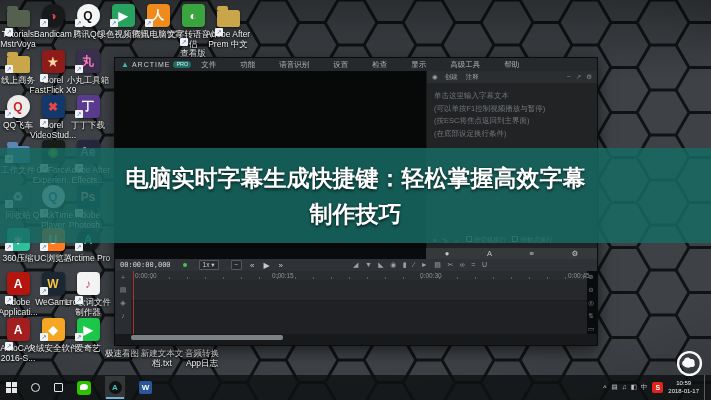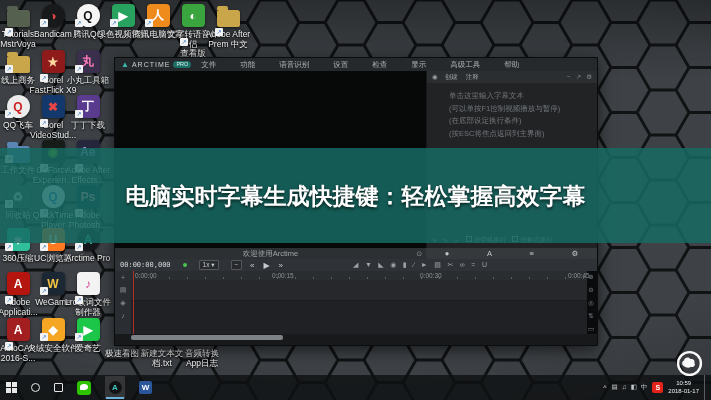--- a/index.html
+++ b/index.html
@@ -34,21 +34,21 @@
   .logo .nm{color:#ccd1d4;font-size:7px;letter-spacing:1px;}
   .logo .pro{background:#1d6e67;color:#d8f3ef;font-size:5.5px;line-height:7px;padding:0 3px;border-radius:4px;}
   #menus{display:flex;gap:24px;font-size:7.5px;color:#aeb3b6;}
   .mi{cursor:default;}
   #video{position:absolute;left:0;top:13px;width:311px;height:177px;background:#070808;}
   #rpanel{position:absolute;left:311px;top:13px;width:171px;height:177px;background:#212325;
        border-left:1px solid #17191b;}
   #rphead{height:12px;background:#2b2e31;display:flex;align-items:center;gap:7px;
        padding:0 5px;font-size:6.5px;color:#9ba0a4;}
   #rphead .sp{margin-left:auto;display:flex;gap:5px;color:#8a8f93;}
-  #hints{padding:7px 22px;font-size:7.5px;line-height:12.5px;color:#73777b;}
+  #hints{padding:7px 7px;font-size:7.5px;line-height:12.5px;color:#73777b;}
   #opts{position:absolute;left:6px;bottom:3px;display:flex;align-items:center;gap:6px;
        font-size:6.5px;color:#93a7a5;}
   .cbx{width:6px;height:6px;border:1px solid #8fa4a2;display:inline-block;margin-right:2px;}
   #welcome{position:absolute;left:0;top:190px;width:311px;height:11px;background:#2d3033;
        display:flex;align-items:center;justify-content:center;font-size:7.5px;color:#9ea3a6;}
   #welcome .eye{position:absolute;right:4px;font-size:7px;color:#8a8f93;}
   #welcome2{position:absolute;left:311px;top:190px;width:171px;height:11px;background:#36393c;
        display:flex;align-items:center;justify-content:space-around;font-size:7.5px;color:#c3c7ca;}
   #toolbar{position:absolute;left:0;top:201px;width:482px;height:12px;background:#2f3236;
        display:flex;align-items:center;padding:0 5px;gap:12px;}
@@ -326,36 +326,32 @@
           </span>
         <span class="sp" id="rp-hicons">
             <span>−</span>
             <span>↗</span>
             <span>⚙</span>
           </span>
       </div>
       <div id="hints">
           <div>单击这里输入字幕文本</div>
           <div>(可以单按F1控制视频播放与暂停)</div>
+          <div>(按ESC将焦点返回到主界面)</div>
           <div>(在底部设定换行条件)</div>
-          <div>(按ESC将焦点返回到主界面)</div>
         </div>
       <div id="opts">
           <span>≡</span>
           <span>✎</span>
           <span>✓</span>
           <span><span class="cbx"></span>按空格换行</span>
           <span><span class="cbx"></span>按标点换行</span>
         </div>
     </div>
 
-    <div id="welcome">
-      <span>欢迎使用Arctime</span>
-      <span class="eye">⊙</span>
-    </div>
     <div id="welcome2">
         <span>●</span>
         <span>A</span>
         <span>≡</span>
         <span>⚙</span>
       </div>
 
     <div id="toolbar">
       <span id="tc">00:00:00,000</span>
       <span class="gdot"></span>
@@ -407,20 +403,21 @@
         <span>▭</span>
       </div>
     <div id="hsb">
       <div id="thumb"></div>
     </div>
     <div id="wbottom"></div>
   </div>
 
   <div id="banner">
     <div>电脑实时字幕生成快捷键：轻松掌握高效字幕</div>
+    <div>制作技巧</div>
   </div>
 
   <div id="wm">
     <svg width="27" height="27" viewBox="0 0 27 27">
       <circle cx="13.5" cy="13.5" r="11.4" fill="none" stroke="#fff" stroke-width="2.4"></circle>
       <path d="M8 16c-2.2-1-2.6-4.2 0-5.6C8.4 7 13 6.4 14.6 9c3-.6 4.6 2 3.8 4 1.6 2.6-1 4.6-3.4 3.8-2 1.5-5.4 1-7-.8z" fill="#fff"></path>
     </svg>
   </div>
 
   <div id="taskbar">

